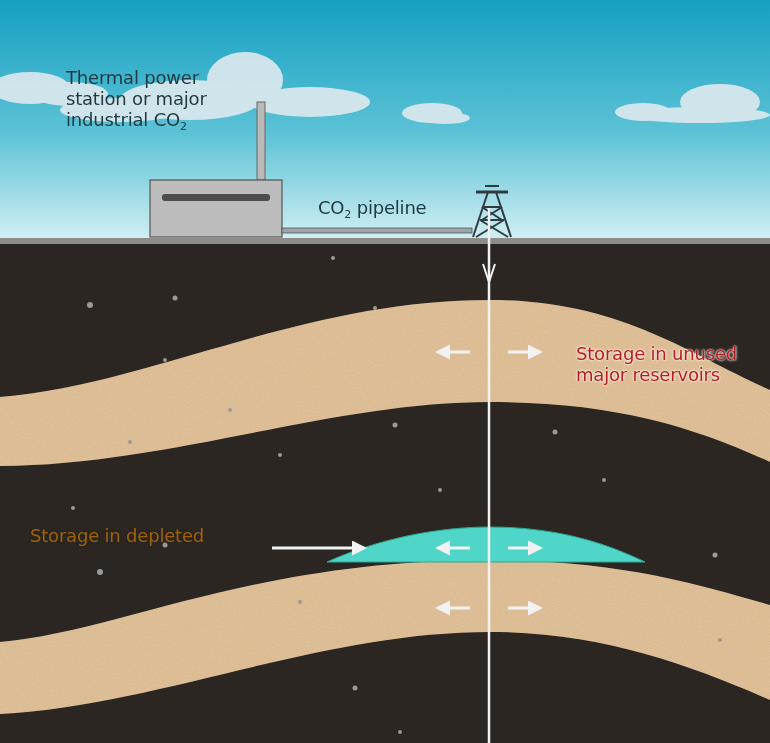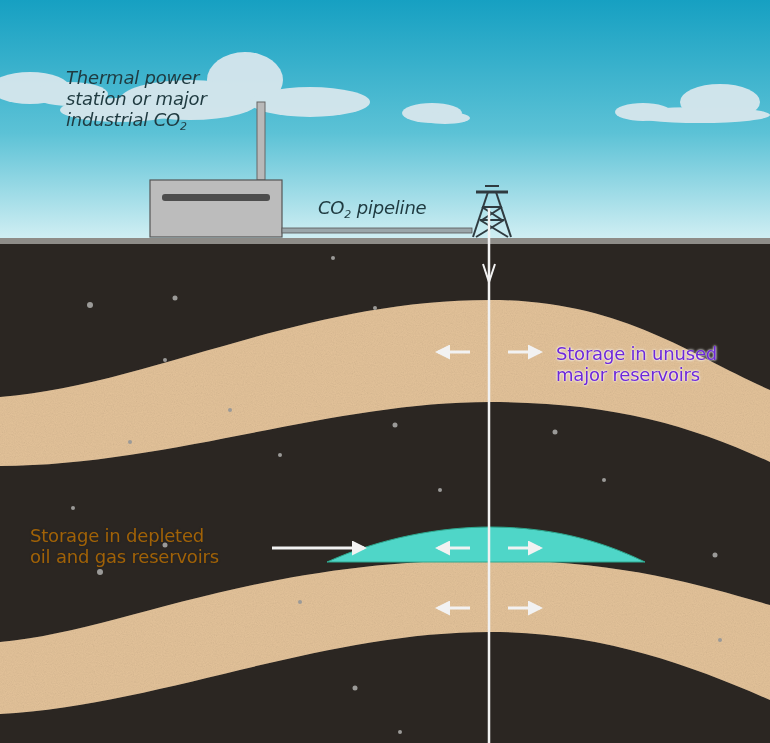--- a/index.html
+++ b/index.html
@@ -1,21 +1,21 @@
 <!DOCTYPE html>
 <html><head>
 <meta charset="utf-8">
 <style>
   html, body { margin:0; padding:0; background:#fff; }
   .stage { position:relative; width:770px; height:743px; overflow:hidden; font-family:"DejaVu Sans", sans-serif; }
   svg.bg { position:absolute; left:0; top:0; }
   .lbl { position:absolute; font-size:18px; line-height:21px; letter-spacing:-0.2px; white-space:nowrap; }
-  .lbl.dark { color:#1f3a40;font-style:italic; }
+  .lbl.dark { color:#1f3a40; }
   .lbl.light { color:#a16207; text-shadow:0 0 2px #222; }
-  .lbl.dark-on-sand { color:#6d28d9; text-shadow:0 0 2px #fff, 0 0 3px #fff; }
+  .lbl.dark-on-sand { color:#b91c1c; text-shadow:0 0 2px #fff, 0 0 3px #fff;margin-left:20px; }
   .lbl sub { font-size:11px; vertical-align:-4px; line-height:0; }
   #emitter-label { left:66px; top:67px; }
   #pipeline-label { left:318px; top:197px; }
   #water-label { left:556px; top:343px; }
   #depleted-label { left:30px; top:525px; }
 </style>
 </head>
 <body>
 
 <div class="stage">
@@ -135,15 +135,14 @@
     <span>CO</span><sub>2</sub><span> pipeline</span>
   </div>
 
   <div id="water-label" class="lbl dark-on-sand">
     <div>Storage in unused</div>
     <div>major reservoirs</div>
   </div>
 
   <div id="depleted-label" class="lbl light">
     <div>Storage in depleted</div>
-    <div>oil and gas reservoirs</div>
   </div>
 </div>
 
 </body></html>

